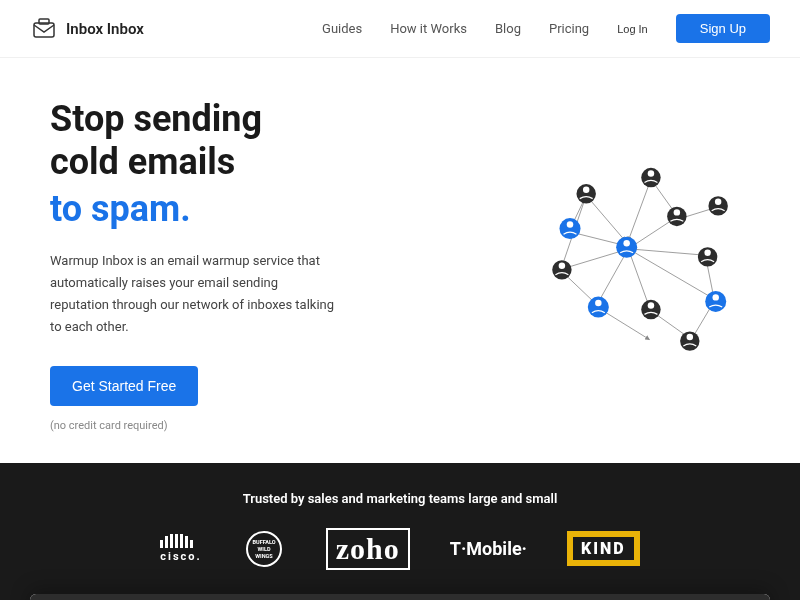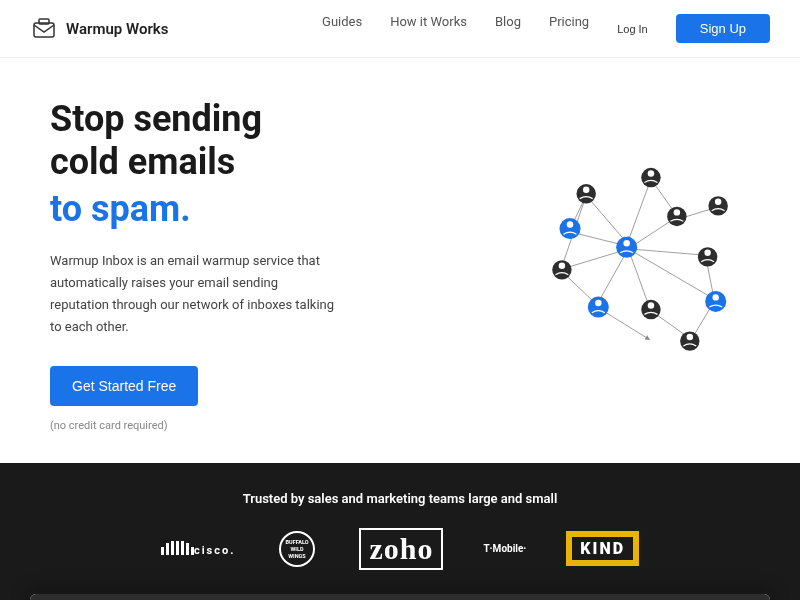--- a/index.html
+++ b/index.html
@@ -6,21 +6,21 @@
     body { font-family: -apple-system, BlinkMacSystemFont, 'Segoe UI', Roboto, sans-serif; width: 800px; height: 600px; overflow: hidden; background: #fff; }
 
     
     header {
       display: flex; align-items: center; justify-content: space-between;
       padding: 14px 30px; border-bottom: 1px solid #f0f0f0; background: #fff;
     }
     .logo { display: flex; align-items: center; gap: 8px; }
     .logo-icon { width: 28px; height: 28px; }
     .logo-text { font-size: 15px; font-weight: 600; color: #222; }
-    nav { display: flex; gap: 28px; }
+    nav { display: flex; align-items: center; gap: 28px; }
     .nav-link { font-size: 13px; color: #555; text-decoration: none; cursor: pointer; }
     .btn-login { font-size: 11px; color: #333; cursor: pointer; background: none; border: none; }
     .btn-signup {
       background: #1a73e8; color: #fff; border: none; border-radius: 4px;
       padding: 7px 24px; font-size: 13px; cursor: pointer; font-weight: 500;
     }
 
     
     .hero {
       display: flex; align-items: center; padding: 40px 50px 30px 50px;
@@ -39,21 +39,21 @@
     
     .hero-right { flex: 1; display: flex; justify-content: center; align-items: center; }
     .network-svg { width: 340px; height: 260px; }
 
     
     .dark-section {
       background: #1a1a1a; color: #fff; padding: 28px 30px 0 30px;
     }
     .trusted-text { text-align: center; font-size: 13px; font-weight: 600; color: #fff; margin-bottom: 22px; }
     .logos-row { display: flex; align-items: center; justify-content: center; gap: 40px; margin-bottom: 24px; }
-    .logo-brand { color: #fff; font-size: 13px; font-weight: 700; display: flex; flex-direction: row; align-items: flex-end; }
+    .logo-brand { color: #fff; font-size: 13px; font-weight: 700; display: flex; flex-direction: column; align-items: flex-start; }
     .cisco-logo { font-size: 11px; letter-spacing: 2px; }
     .cisco-bars { display: flex; gap: 2px; align-items: flex-end; margin-bottom: 2px; }
     .cisco-bar { width: 3px; background: #fff; }
 
     
     .app-preview {
       background: #fff; border-radius: 6px 6px 0 0; overflow: hidden;
       margin: 0 -0px; box-shadow: 0 -4px 20px rgba(0,0,0,0.3);
     }
     .app-topbar {
@@ -65,21 +65,21 @@
 </head>
 <body>
 
 <header>
   <div class="logo">
     <svg class="logo-icon" viewBox="0 0 28 28" fill="none" xmlns="http://www.w3.org/2000/svg">
       <rect x="4" y="8" width="20" height="14" rx="2" stroke="#333" stroke-width="1.5" fill="none"></rect>
       <path d="M4 10 L14 17 L24 10" stroke="#333" stroke-width="1.5" fill="none"></path>
       <rect x="9" y="4" width="10" height="5" rx="1" stroke="#333" stroke-width="1.5" fill="none"></rect>
     </svg>
-    <span class="logo-text">Warmup Works</span>
+    <span class="logo-text">Inbox Inbox</span>
   </div>
   <nav>
     <a class="nav-link">Guides</a>
     <a class="nav-link">How it Works</a>
     <a class="nav-link">Blog</a>
     <a class="nav-link">Pricing</a>
     <button class="btn-login">Log In</button>
     <button class="btn-signup">Sign Up</button>
   </nav>
 </header>
@@ -213,21 +213,21 @@
         <text x="22" y="13" text-anchor="middle" fill="#fff" font-size="5.5" font-weight="bold">BUFFALO</text>
         <text x="22" y="20" text-anchor="middle" fill="#fff" font-size="5.5" font-weight="bold">WILD</text>
         <text x="22" y="27" text-anchor="middle" fill="#fff" font-size="5.5" font-weight="bold">WINGS</text>
       </svg>
     </div>
 
     <div class="logo-brand" style="font-size:30px; font-family: serif; letter-spacing:1px; border: 2px solid #fff; padding: 2px 8px;">
       <span>zoho</span>
     </div>
 
-    <div class="logo-brand" style="font-size:10px; font-weight:700; letter-spacing:0;">
+    <div class="logo-brand" style="font-size:18px; font-weight:700; letter-spacing:0;">
       <span>T·Mobile·</span>
     </div>
 
     <div class="logo-brand" style="font-size:16px; font-weight:900; letter-spacing:2px; border: 6px solid #eab308; padding: 2px 8px;">
       <span>KIND</span>
     </div>
   </div>
 
   <div class="app-preview">
     <div class="app-topbar">

